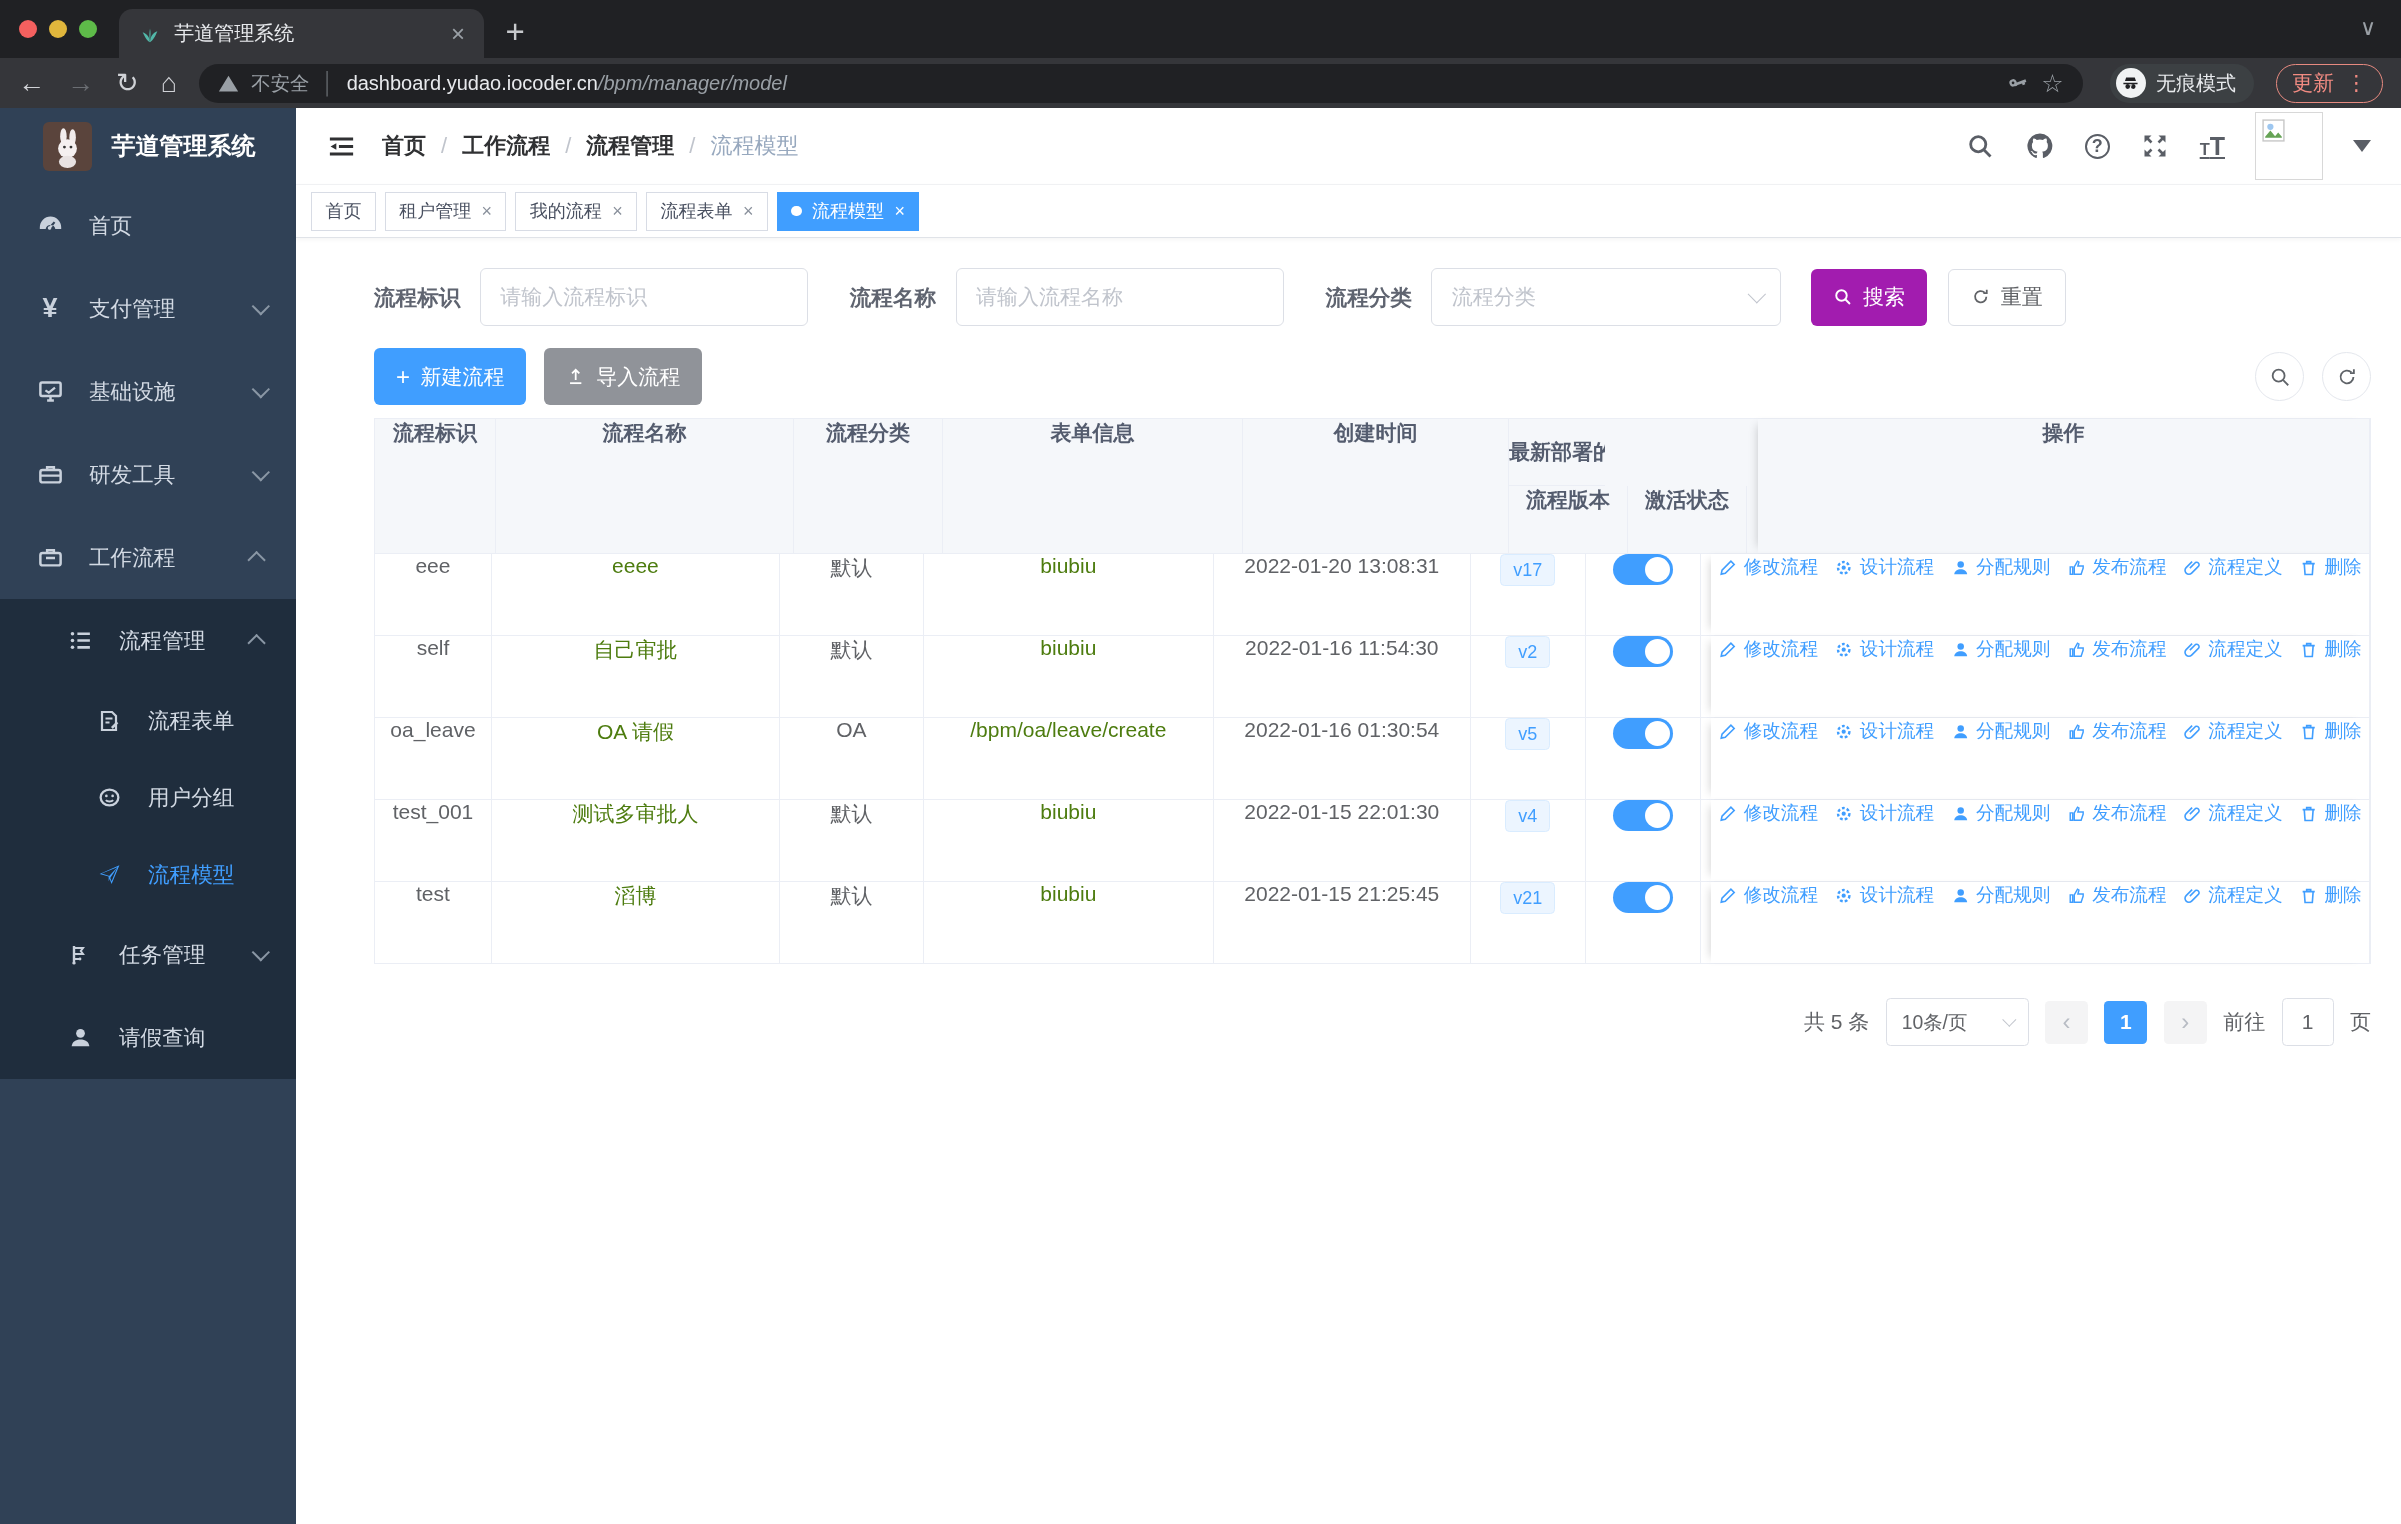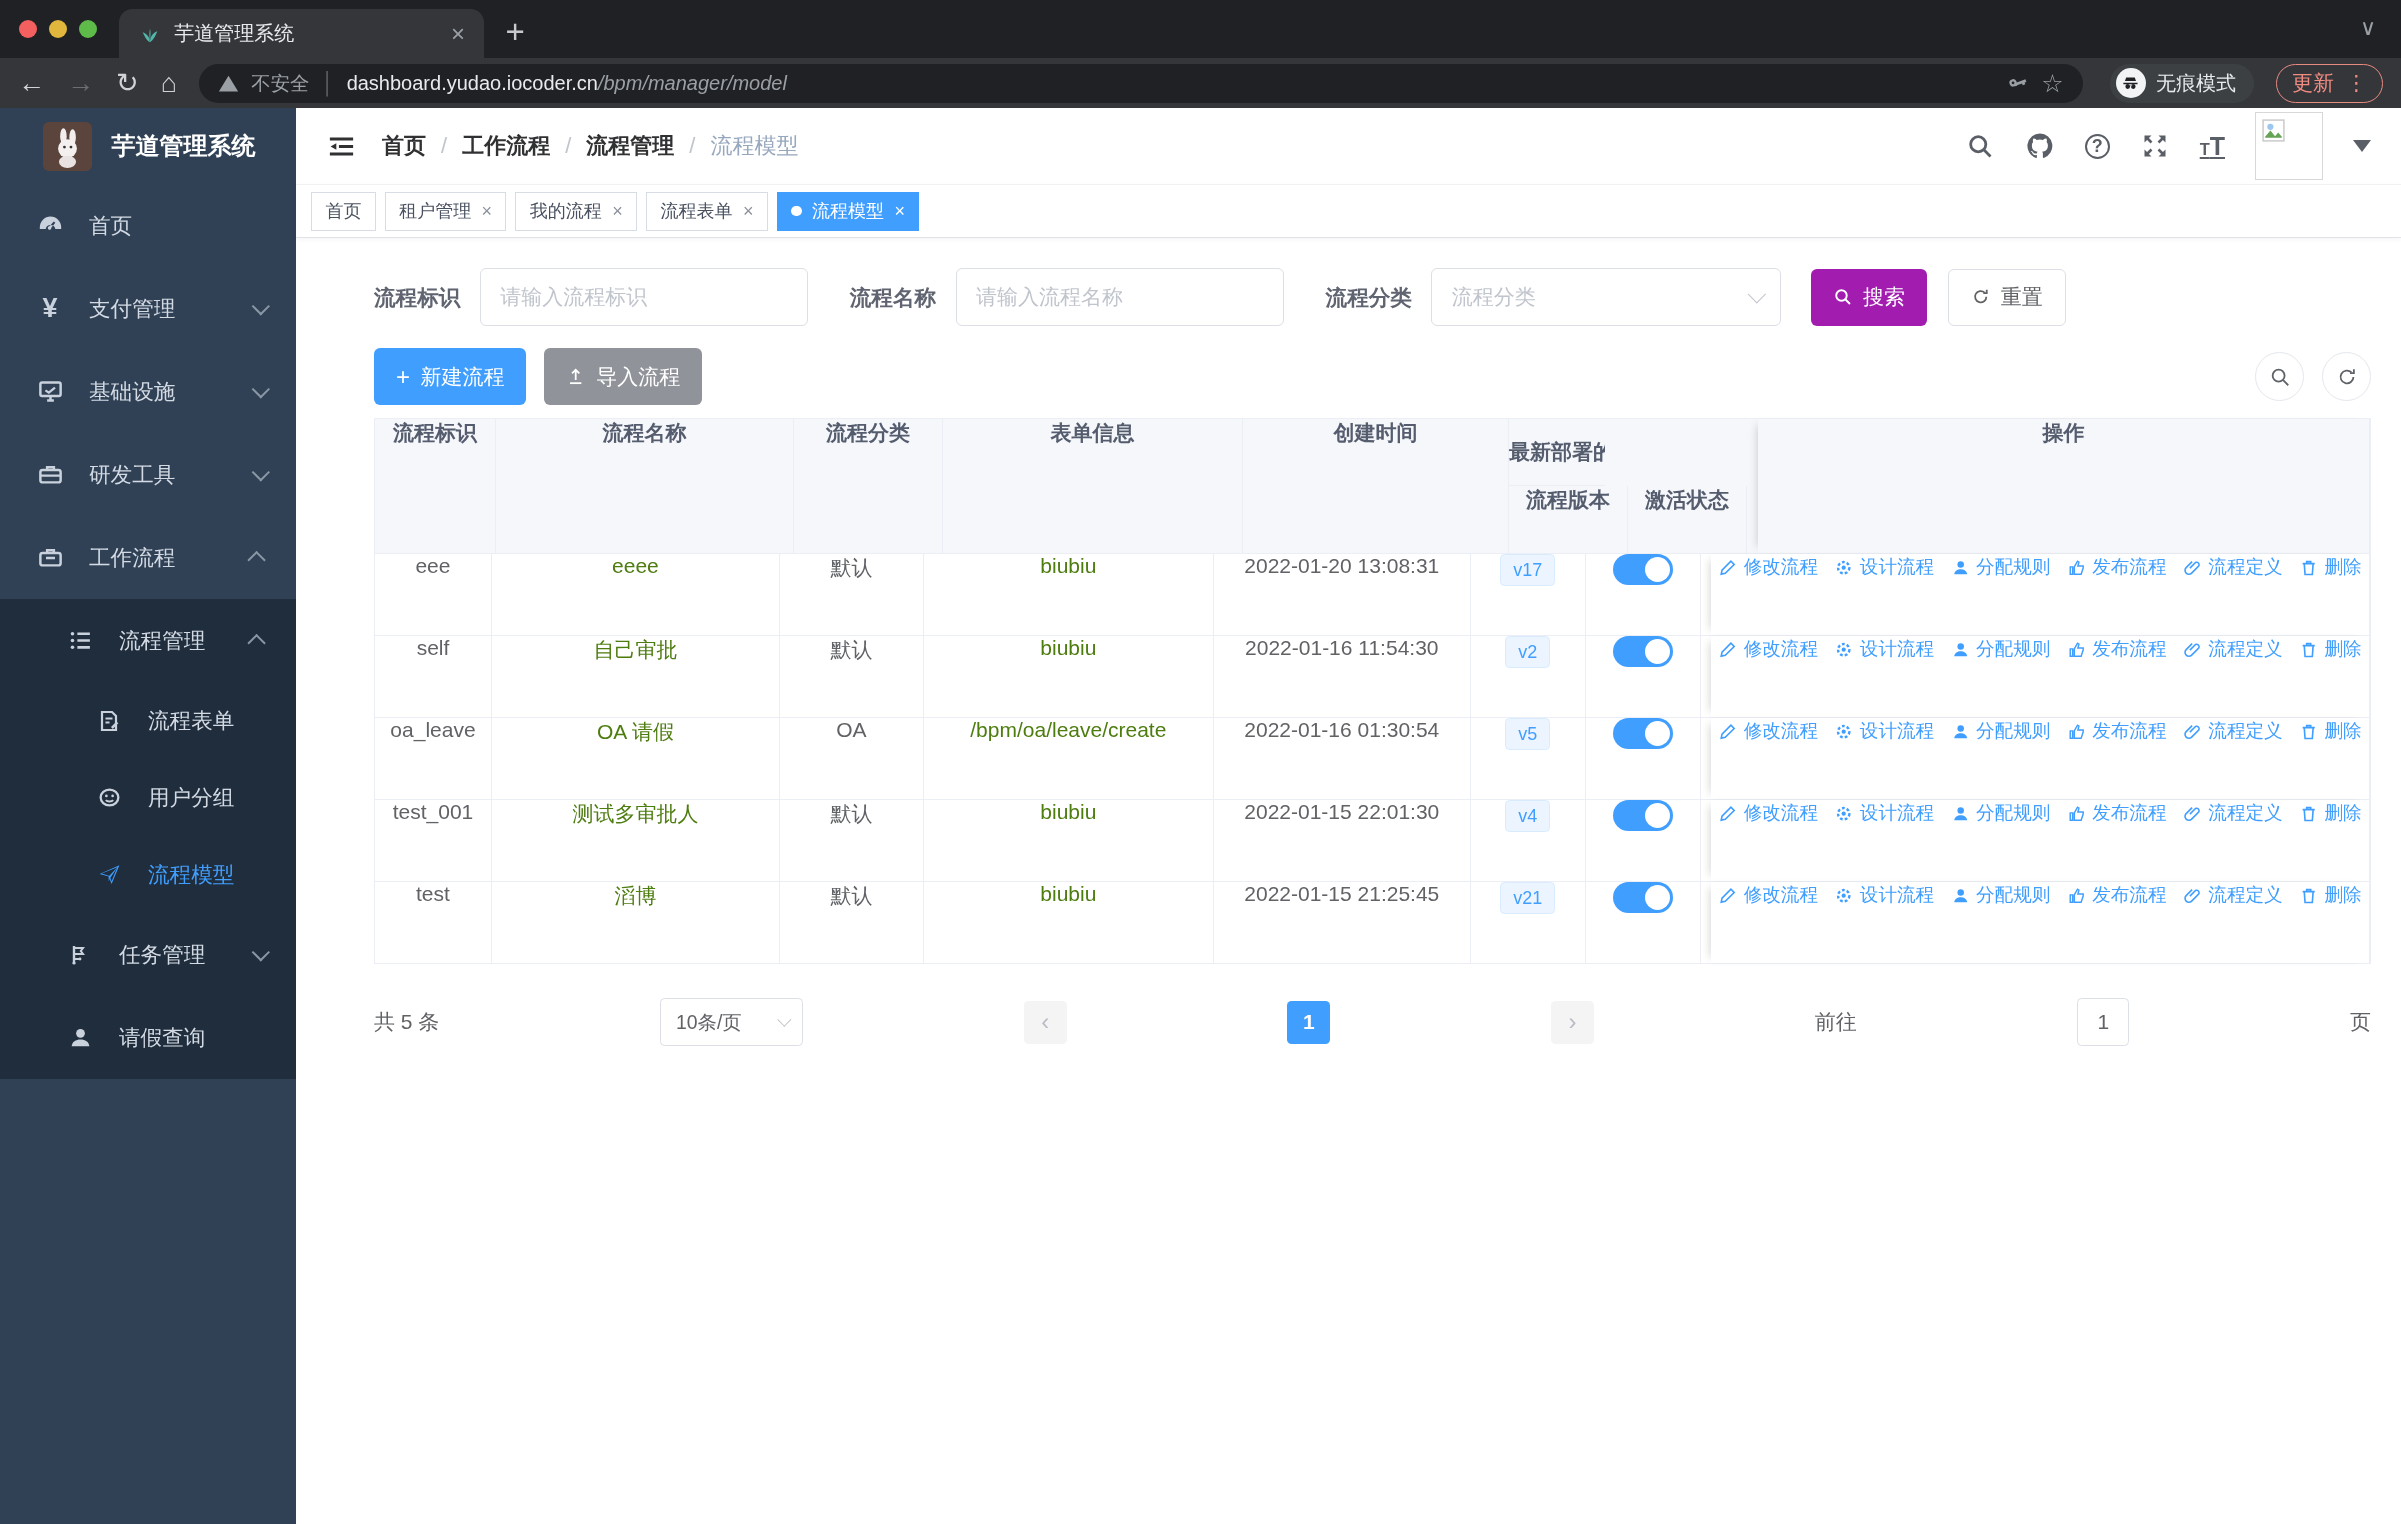--- a/index.html
+++ b/index.html
@@ -136,21 +136,21 @@
   .ver-tag { padding:4.5px 12px; background:#ecf5ff; border:0.7px solid #d9ecff; border-radius:4.5px;
              color:#409EFF; font-size:18px; }
   .switch { width:60px; height:31px; border-radius:15.6px; background:#409EFF; position:relative; }
   .switch::after { content:""; position:absolute; right:3px; top:3px; width:25px; height:25px;
                    border-radius:50%; background:#fff; }
   .acts { display:flex; align-items:center; justify-content:center; gap:16.4px; width:100%; padding:0 7.4px; }
   .act { display:inline-flex; align-items:center; gap:6px; color:#409EFF; font-size:18.6px; white-space:nowrap; cursor:pointer; }
   .act svg { width:19.4px; height:19.4px; flex-shrink:0; }
 
   
-  .pag { display:flex; align-items:center; justify-content:space-between; gap:16.4px; margin-top:34px;
+  .pag { display:flex; align-items:center; justify-content:flex-end; gap:16.4px; margin-top:34px;
          font-size:21px; color:#606266; }
   .psel { width:143px; height:48px; border:1.5px solid #dcdfe6; border-radius:4.5px; display:flex;
           align-items:center; justify-content:space-between; padding:0 15px; font-size:19.4px; }
   .psel .chev { width:10.4px; height:10.4px; border-color:#c0c4cc; border-width:1.5px; }
   .pbtn { width:43px; height:43px; background:#f4f4f5; border-radius:4.5px; display:flex; align-items:center;
           justify-content:center; color:#b8bcc4; font-size:24px; }
   .pbtn.cur { background:#409EFF; color:#fff; font-weight:bold; font-size:21px; }
   .goto-inp { width:52px; height:48px; border:1.5px solid #dcdfe6; border-radius:4.5px; text-align:center;
               font-size:21px; color:#606266; outline:none; font-family:inherit; }
   svg { display:block; }

